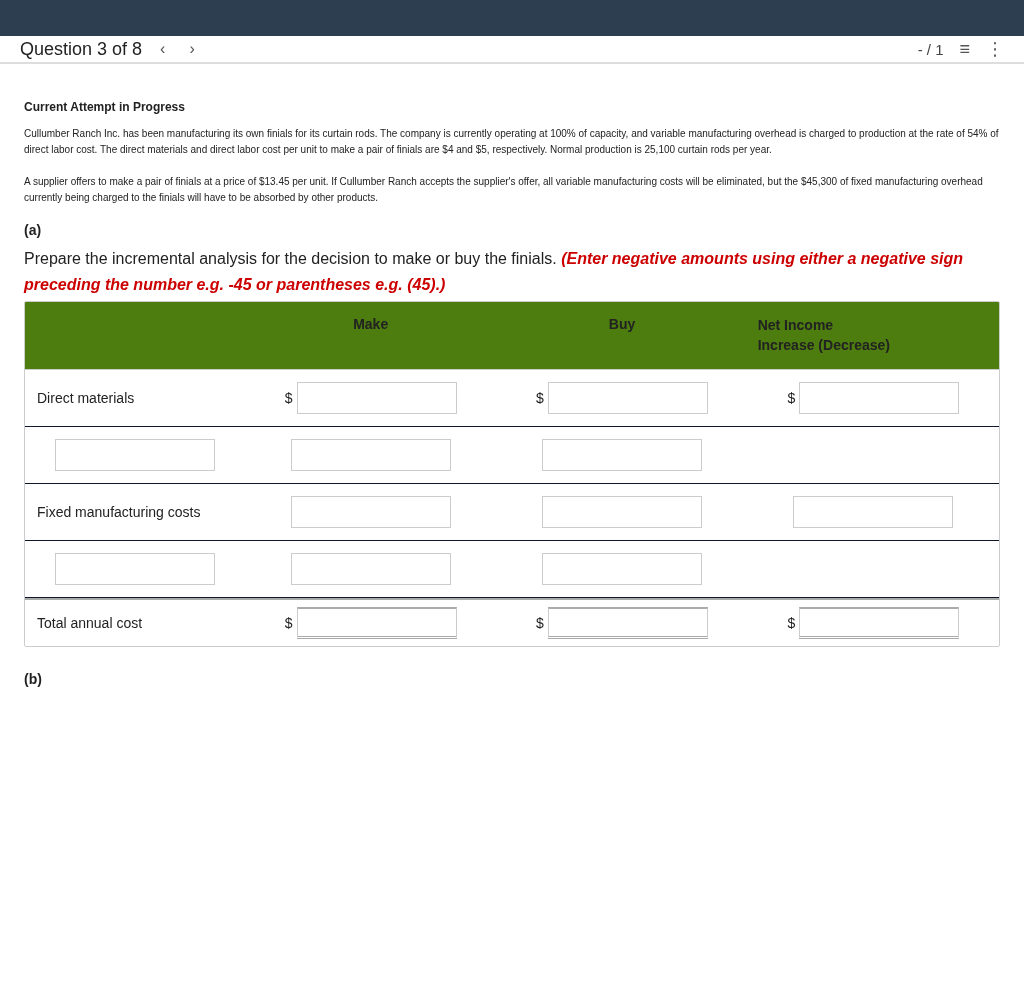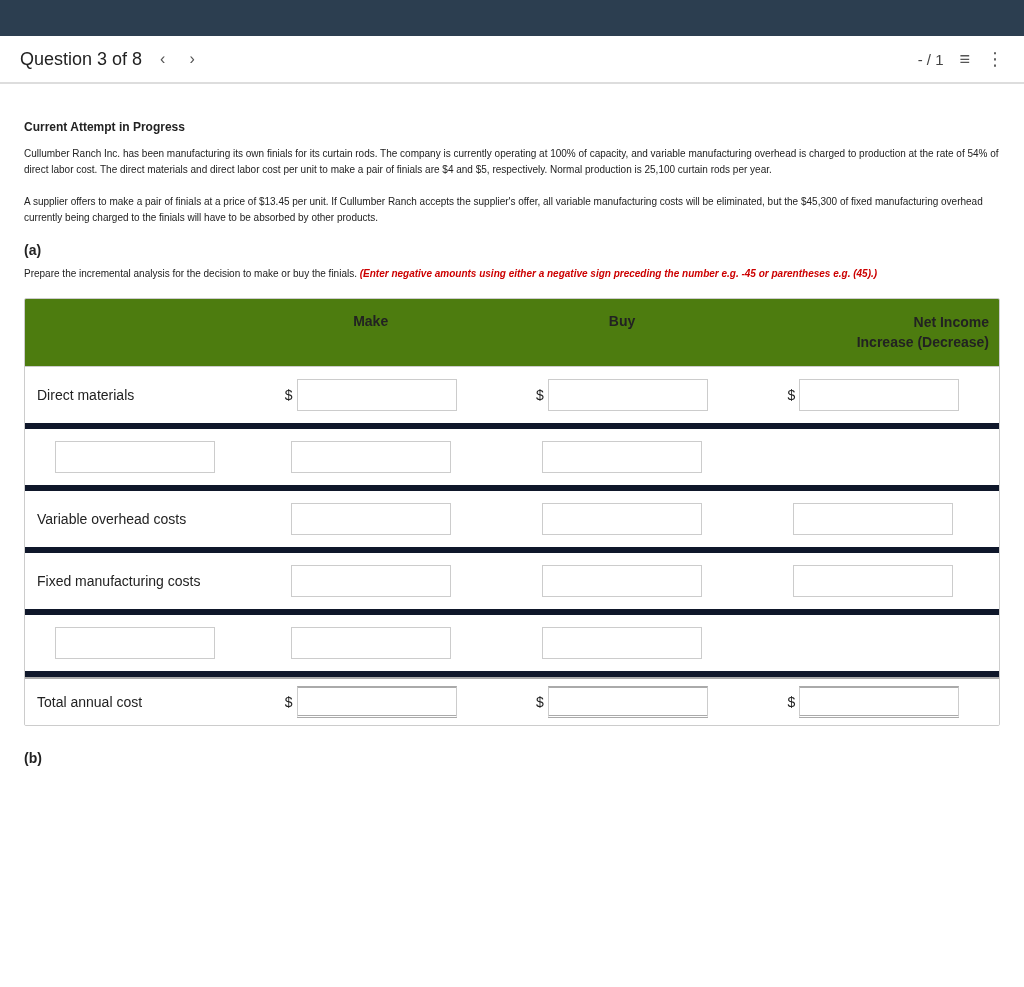--- a/index.html
+++ b/index.html
@@ -11,21 +11,21 @@
     }
     .top-bar {
       background: #2c3e50;
       height: 36px;
       width: 100%;
     }
     .header {
       display: flex;
       align-items: center;
       justify-content: space-between;
-      padding: 12px 20px;
+      padding: 2px 20px;
       border-bottom: 1px solid #ddd;
     }
     .header-left {
       display: flex;
       align-items: center;
       gap: 12px;
     }
     .question-label {
       font-size: 18px;
       font-weight: 400;
@@ -66,24 +66,24 @@
       line-height: 1.6;
       color: #222;
       margin-bottom: 16px;
     }
     .part-label {
       font-weight: bold;
       font-size: 14px;
       margin: 16px 0 8px 0;
     }
     .instruction {
-      font-size: 10px;
+      font-size: 16px;
       line-height: 1.6;
       color: #222;
-      margin-bottom: 16px;
+      margin-bottom: 4px;
     }
     .instruction .italic-red {
       color: #cc0000;
       font-style: italic;
       font-weight: bold;
     }
     .table-container {
       border: 1px solid #ccc;
       border-radius: 2px;
       margin-bottom: 20px;
@@ -101,28 +101,28 @@
       font-weight: bold;
       font-size: 14px;
       padding: 4px 10px;
     }
     .th-cell:first-child {
       text-align: left;
     }
     .th-net {
       display: flex;
       flex-direction: column;
-      align-items: flex-end;
+      align-items: flex-start;
       line-height: 1.4;
     }
     .table-row {
       display: grid;
       grid-template-columns: 220px 1fr 1fr 1fr;
       padding: 8px 0;
-      border-bottom: 6px solid #0f172a;
+      border-bottom: 1px solid #0f172a;
       align-items: center;
     }
     .table-row:last-child {
       border-bottom: none;
     }
     .row-label {
       font-size: 14px;
       padding: 4px 12px;
       color: #222;
     }
@@ -237,32 +237,20 @@
         <input class="input-field" type="text" style="">
       </div>
       <div class="cell">
         <input class="input-field" type="text" style="">
       </div>
       <div class="cell">
         <input class="input-field" type="text" style="">
       </div>
     </div>
 
-    <div class="table-row">
-      <div class="row-label">Variable overhead costs</div>
-      <div class="cell">
-        <input class="input-field" type="text" style="">
-      </div>
-      <div class="cell">
-        <input class="input-field" type="text" style="">
-      </div>
-      <div class="cell">
-        <input class="input-field" type="text" style="">
-      </div>
-    </div>
 
     <div class="table-row">
       <div class="row-label">Fixed manufacturing costs</div>
       <div class="cell">
         <input class="input-field" type="text" style="">
       </div>
       <div class="cell">
         <input class="input-field" type="text" style="">
       </div>
       <div class="cell">

